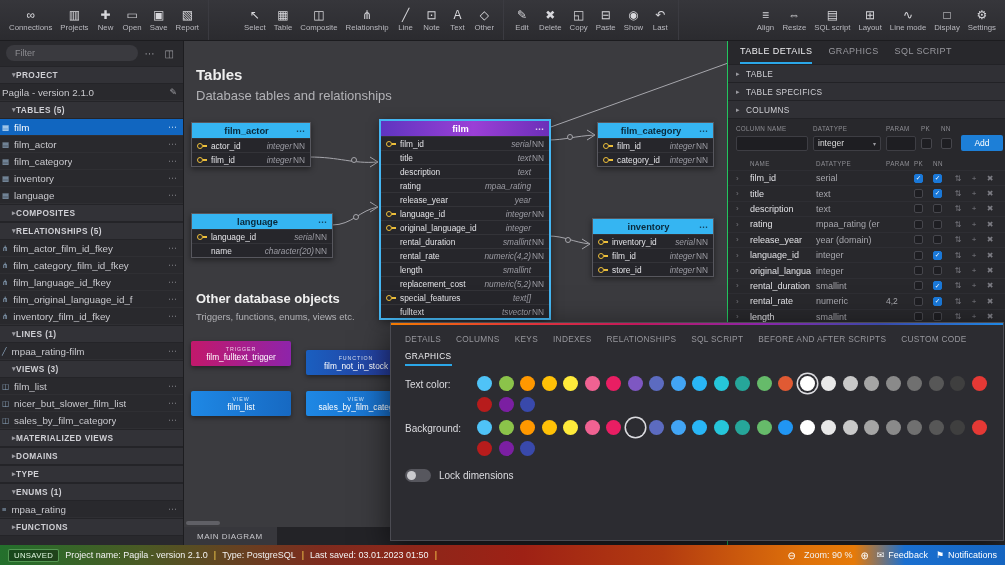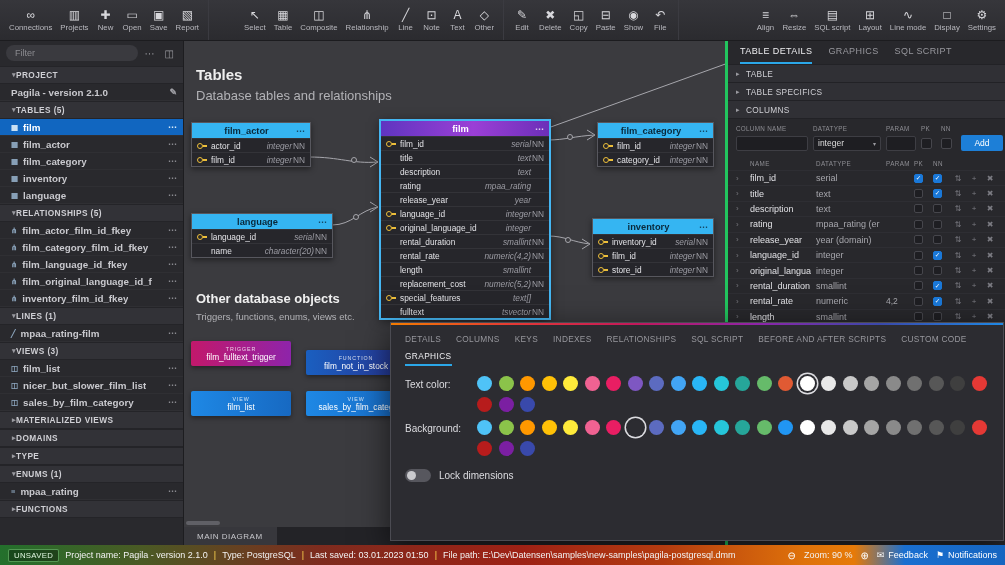--- a/index.html
+++ b/index.html
@@ -22,22 +22,22 @@
            z-index:4;display:flex;flex-direction:column;overflow:hidden;}
   .filter-bar{display:flex;align-items:center;gap:4px;padding:5px 6px;height:26px;box-sizing:border-box;}
   .filter-input{flex:1;height:16px;border-radius:8px;border:0;background:#3a3a3f;color:#bbb;font-size:9px;
                 padding:0 9px;font-family:inherit;min-width:0;outline:none;}
   .filter-input::placeholder{color:#8b8b90;}
   .icon-btn{color:#9a9aa0;font-size:10px;background:none;border:0;padding:0 3px;}
   .side-scroll{flex:1;overflow:hidden;text-align:right;}
   .sec-head{display:flex;align-items:center;height:16px;background:#323237;border-top:1px solid #242428;
             border-bottom:1px solid #242428;padding:0 6px;font-size:8.3px;font-weight:bold;letter-spacing:.4px;color:#cfcfd4;}
   .sec-chev{width:10px;font-size:7px;color:#9a9aa0;flex:none;}
-  .side-item{display:flex;align-items:center;height:17px;padding:0 6px 0 11px;font-size:9.8px;color:#c9c9ce;
-             border-bottom:1px solid #2f2f33;box-sizing:border-box;font-weight:bold;}
+  .side-item{display:flex;align-items:center;height:17px;padding:0 6px 0 2px;font-size:9.8px;color:#c9c9ce;
+             border-bottom:1px solid #2f2f33;box-sizing:border-box;}
   .side-item.selected{background:#1166c0;color:#fff;}
   .item-icon{font-size:7.5px;color:#8fa9c2;margin-right:5px;flex:none;}
   .side-item.selected .item-icon{color:#d8eaf8;}
   .item-label{white-space:nowrap;overflow:hidden;text-overflow:ellipsis;}
   .dots{margin-left:auto;color:#8a8a90;font-size:9px;padding-left:4px;flex:none;}
   .side-item.selected .dots{color:#d8eaf8;}
   .pencil{margin-left:auto;color:#a0a0a6;font-size:9px;flex:none;}
 
   
   .canvas{position:absolute;left:183px;top:40px;right:0;bottom:20px;background:#3b3b3f;z-index:0;}
@@ -70,21 +70,21 @@
   .obj-navy{background:linear-gradient(90deg,#1a5fc0,#283593);}
   .obj-blue{background:linear-gradient(90deg,#1e88e5,#1769c2);}
 
   .diagram-tabbar{position:absolute;left:183px;top:527px;width:545px;height:18px;background:#232327;z-index:2;
                   display:flex;align-items:center;}
   .diagram-tab{height:100%;display:flex;align-items:center;padding:0 14px;background:#37373c;color:#c7c7cc;
                font-size:8px;letter-spacing:.5px;}
   .hscroll{position:absolute;left:186px;top:521px;width:34px;height:4px;border-radius:2px;background:#606066;z-index:2;}
 
   
-  .rpanel{position:absolute;right:0;top:40px;bottom:20px;width:277px;background:#28282c;border-left:3px solid #22c55e;
+  .rpanel{position:absolute;right:0;top:40px;bottom:20px;width:277px;background:#28282c;border-left:1px solid #22c55e;
           z-index:4;font-size:9px;overflow:hidden;}
   .rp-tabs{display:flex;gap:16px;padding:0 12px;height:24px;align-items:stretch;border-bottom:1px solid #222226;}
   .rp-tab{color:#98989e;font-size:9px;letter-spacing:.4px;display:flex;align-items:center;
           border-bottom:2px solid transparent;box-sizing:border-box;}
   .rp-tab.active{color:#ededf0;border-bottom-color:#2ba7e8;}
   .rp-sec{display:flex;align-items:center;height:17px;background:#303035;border-bottom:1px solid #222226;
           padding:0 8px;color:#cfcfd4;font-size:8.3px;letter-spacing:.3px;}
   .rp-form{display:grid;grid-template-columns:72px 68px 30px 15px 15px 42px;gap:3px 5px;padding:6px 8px;align-items:center;}
   .rp-flabel{font-size:6.3px;color:#8d8d93;letter-spacing:.3px;white-space:nowrap;}
   .rp-input{height:15px;background:#1e1e22;border:1px solid #3e3e44;border-radius:2px;color:#ddd;font-size:8.5px;
@@ -428,21 +428,21 @@
         <button class="tb-btn">
           <span class="tb-icon">⊟</span>
           <span class="tb-label">Paste</span>
         </button>
         <button class="tb-btn">
           <span class="tb-icon">◉</span>
           <span class="tb-label">Show</span>
         </button>
         <button class="tb-btn">
           <span class="tb-icon">↶</span>
-          <span class="tb-label">File</span>
+          <span class="tb-label">Last</span>
         </button>
       </div>
       <div class="tb-group last">
         <button class="tb-btn">
           <span class="tb-icon">≡</span>
           <span class="tb-label">Align</span>
         </button>
         <button class="tb-btn">
           <span class="tb-icon">⇔</span>
           <span class="tb-label">Resize</span>
@@ -506,20 +506,24 @@
         </div>
         <div class="side-item">
           <span class="item-icon">▦</span>
           <span class="item-label">inventory</span>
           <span class="dots">⋯</span>
         </div>
         <div class="side-item">
           <span class="item-icon">▦</span>
           <span class="item-label">language</span>
           <span class="dots">⋯</span>
+        </div>
+        <div class="sec-head">
+          <span class="sec-chev">▸</span>
+          <span>COMPOSITES</span>
         </div>
         <div class="sec-head">
           <span class="sec-chev">▾</span>
           <span>RELATIONSHIPS (5)</span>
         </div>
         <div class="side-item">
           <span class="item-icon">⋔</span>
           <span class="item-label">film_actor_film_id_fkey</span>
           <span class="dots">⋯</span>
         </div>
@@ -850,21 +854,20 @@
 
   <div class="statusbar">
     <span class="unsaved">UNSAVED</span>
     <span id="status-items">
         <span class="st-item">Project name: Pagila - version 2.1.0</span>
         <span class="st-sep">|</span>
         <span class="st-item">Type: PostgreSQL</span>
         <span class="st-sep">|</span>
         <span class="st-item">Last saved: 03.01.2023 01:50</span>
         <span class="st-sep">|</span>
-        <span class="st-item">File path: E:\Dev\Datensen\samples\new-samples\pagila-postgresql.dmm</span>
       </span>
     <span class="st-right">
       <button class="st-icon-btn">⊖</button>
       <span class="st-item">Zoom: 90 %</span>
       <button class="st-icon-btn">⊕</button>
       <span class="st-link">
         <span>✉</span>
         <span>Feedback</span>
       </span>
       <span class="st-link">

